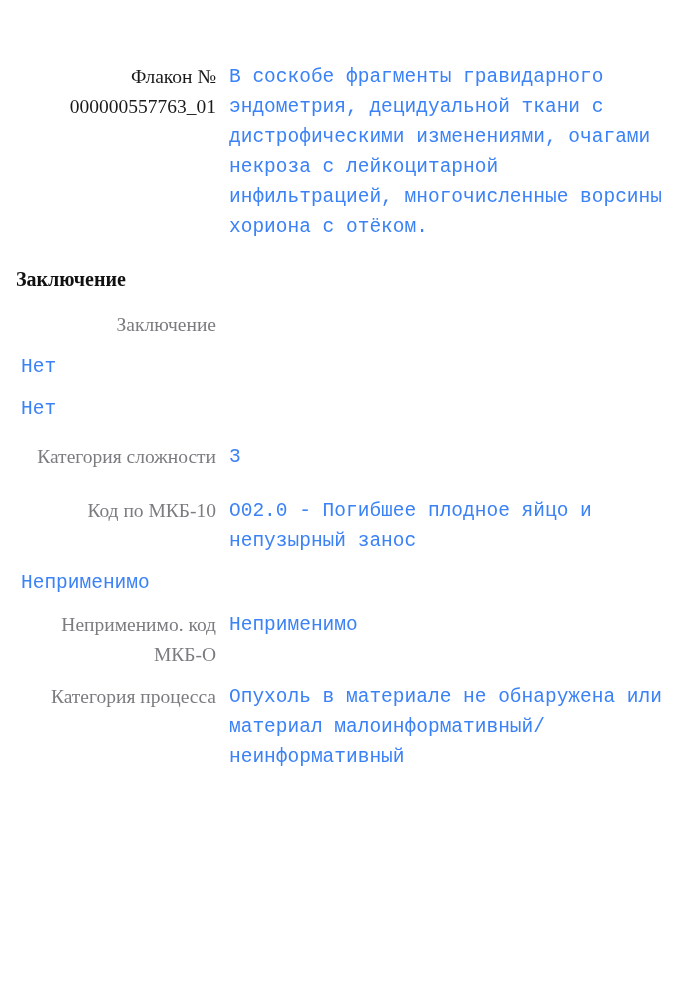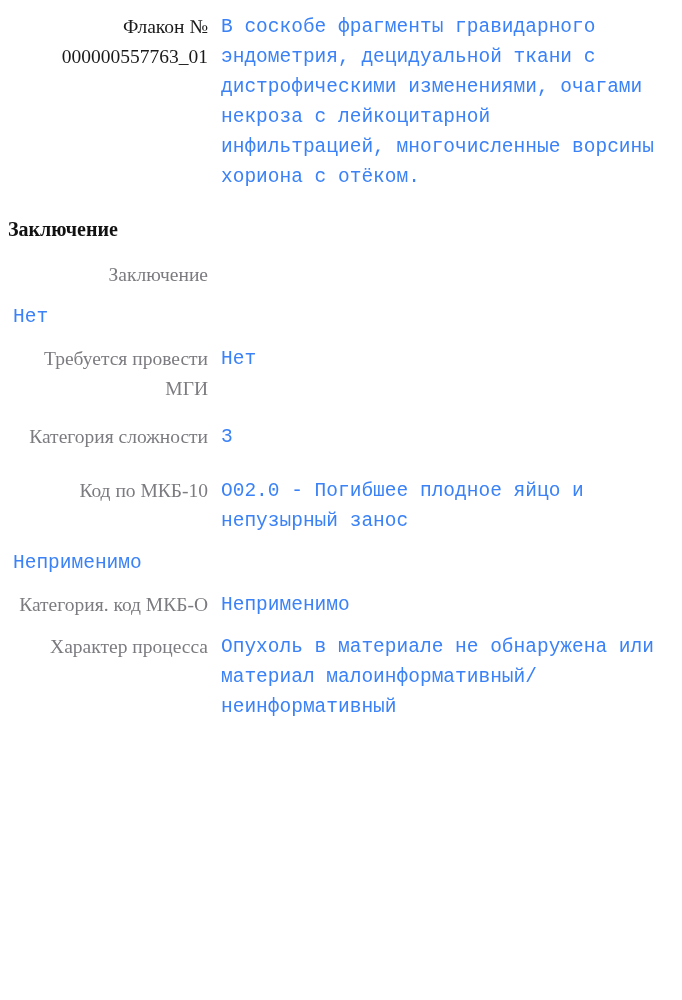--- a/index.html
+++ b/index.html
@@ -11,22 +11,23 @@
     width: 682px;
     height: 1000px;
     overflow: hidden;
     font-family: "Liberation Serif", "DejaVu Serif", serif;
     color: #1a1a1a;
     -webkit-font-smoothing: antialiased;
   }
 
   .report {
     width: 682px;
-    padding: 0;
+    padding: 8px;
     box-sizing: border-box;
+    margin-top: 42px;
   }
 
   
   .section-heading {
     font-family: "Liberation Serif", "DejaVu Serif", serif;
     font-weight: bold;
     font-size: 20px;
     line-height: 26px;
     color: #111111;
     margin: 0;
@@ -104,21 +105,20 @@
 
   <div class="spacer-xs"></div>
 
   <div class="field-row">
     <div class="field-value">Нет</div>
   </div>
 
   <div class="spacer-xs"></div>
 
   <div class="field-row">
-    <div class="field-label">Требуется провести МГИ</div>
     <div class="field-value">Нет</div>
   </div>
 
   <div class="spacer-sm"></div>
 
   <div class="field-row">
     <div class="field-label">Категория сложности</div>
     <div class="field-value">3</div>
   </div>
 
@@ -131,24 +131,24 @@
 
   <div class="spacer-xs"></div>
 
   <div class="field-row">
     <div class="field-value">Неприменимо</div>
   </div>
 
   <div class="spacer-xs"></div>
 
   <div class="field-row">
-    <div class="field-label">Категория. код МКБ-О</div>
+    <div class="field-label">Неприменимо. код МКБ-О</div>
     <div class="field-value">Неприменимо</div>
   </div>
 
   <div class="spacer-xs"></div>
 
   <div class="field-row">
-    <div class="field-label">Характер процесса</div>
+    <div class="field-label">Категория процесса</div>
     <div class="field-value">Опухоль в материале не обнаружена или материал малоинформативный/ неинформативный</div>
   </div>
 
 </div>
 
 </body></html>

